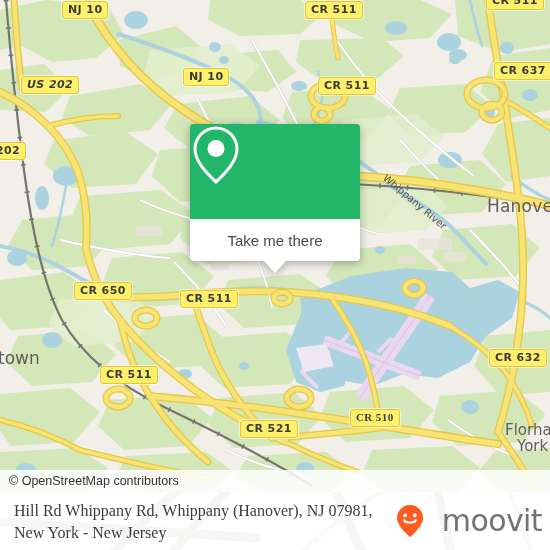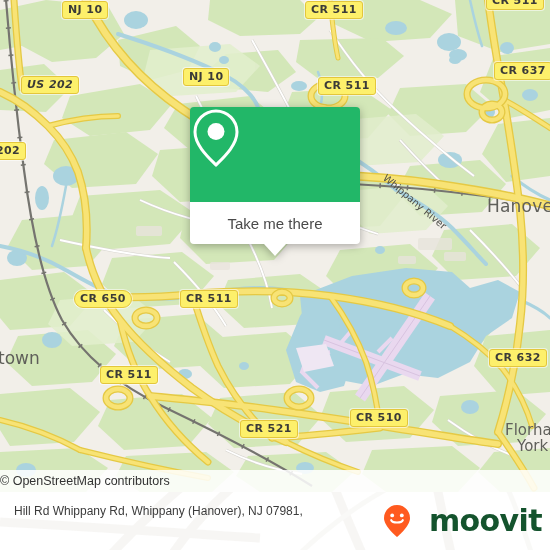--- a/index.html
+++ b/index.html
@@ -48,21 +48,21 @@
     position:absolute;
     font-family:"DejaVu Sans","Liberation Sans",sans-serif;
     font-size:10px;
     color:#4e4e4a;
     white-space:nowrap;
     transform-origin:0 0;
   }
 
   
   #popup{
-    position:absolute;left:190px;top:107px;width:170px;
+    position:absolute;left:190px;top:124px;width:170px;
     filter:drop-shadow(0 2px 4px rgba(0,0,0,.30));
   }
   #popup .head{
     background:#22b768;height:95px;border-radius:4px 4px 0 0;
     display:flex;align-items:center;justify-content:center;
   }
   #popup .foot{
     background:#ffffff;height:42px;border-radius:0 0 4px 4px;
     display:flex;align-items:center;justify-content:center;
   }
@@ -77,39 +77,39 @@
     border-top:12px solid #ffffff;
   }
 
   
   #attrib{
     position:absolute;left:0;top:470px;width:550px;height:22px;
     background:rgba(255,255,255,.86);
     display:flex;align-items:center;
   }
   #attrib span{
-    font-size:12.5px;color:#333;
+    font-size:12.5px;color:#333;padding-left:9px;
     font-family:"Liberation Sans","DejaVu Sans",sans-serif;
   }
 
   
   #footer{
     position:absolute;left:0;top:492px;width:550px;height:58px;
     background:#ffffff;overflow:hidden;
   }
   #footer .wm{position:absolute;left:0;top:-40px;opacity:.30;}
   #footer .addr{
     position:absolute;left:14px;top:8px;width:400px;
-    font-size:12px;line-height:22px;color:#3c3c3c;
-    font-family:Liberation Sans, sans-serif;
+    font-size:16px;line-height:22px;color:#3c3c3c;
+    font-family:Liberation Serif, serif;
   }
   #logo{position:absolute;right:8px;top:14px;height:30px;display:flex;align-items:center;}
   #logo .wordmark{
     font-family:"DejaVu Sans","Liberation Sans",sans-serif;
-    font-size:30px;font-weight:bold;color:#14532d;letter-spacing:-.6px;
+    font-size:30px;font-weight:normal;color:#737373;letter-spacing:-.6px;
     line-height:30px;margin-left:18px;
   }
 </style>
 </head>
 <body>
 
 <div id="root">
 
   <div id="map">
     <svg width="550" height="492" viewBox="0 0 550 492">
@@ -386,26 +386,26 @@
     <div class="placelabel place-fp" style="left:517px;top:438px;">York</div>
 
     <div class="shield" style="left:62px;top:1px;">NJ 10</div>
     <div class="shield" style="left:305px;top:1px;">CR 511</div>
     <div class="shield" style="left:486px;top:-8px;">CR 511</div>
     <div class="shield" style="left:21px;top:76px;font-style:italic;">US 202</div>
     <div class="shield" style="left:183px;top:68px;">NJ 10</div>
     <div class="shield" style="left:318px;top:77px;">CR 511</div>
     <div class="shield" style="left:494px;top:62px;">CR 637</div>
     <div class="shield" style="left:-10px;top:142px;">202</div>
-    <div class="shield" style="left:74px;top:290px;border-radius:9px;">CR 650</div>
+    <div class="shield" style="left:74px;top:282px;">CR 650</div>
     <div class="shield" style="left:180px;top:290px;">CR 511</div>
     <div class="shield" style="left:100px;top:366px;">CR 511</div>
     <div class="shield" style="left:489px;top:349px;">CR 632</div>
     <div class="shield" style="left:240px;top:420px;">CR 521</div>
-    <div class="shield" style="left:350px;top:409px;">CR 510</div>
+    <div class="shield" style="left:350px;top:409px;font-family:Liberation Serif, serif;">CR 510</div>
 
     <div id="popup">
       <div class="head">
         <svg width="52" height="62" viewBox="0 0 52 62">
           <path d="M26,4 C14.4,4 5,13.4 5,25 C5,38 18,50 26,58 C34,50 47,38 47,25 C47,13.4 37.6,4 26,4 Z" fill="none" stroke="#ffffff" stroke-width="3"></path>
           <circle cx="26" cy="24.5" r="8.5" fill="#ffffff"></circle>
         </svg>
       </div>
       <div class="foot">
         <span>Take me there</span>
@@ -428,20 +428,21 @@
         <path d="M0,70 C80,74 160,80 260,86"></path>
       </g>
       <g stroke="#eeece7" stroke-width="5" fill="none">
         <path d="M260,140 C300,100 340,60 400,30"></path>
         <path d="M500,20 C520,60 530,100 545,140"></path>
       </g>
     </svg>
 
     <div class="addr">
       <div>Hill Rd Whippany Rd, Whippany (Hanover), NJ 07981,</div>
+      <div>New York - New Jersey</div>
     </div>
 
     <div id="logo">
       <svg width="28" height="34" viewBox="0 0 28 34">
         <path d="M14,1 C6.8,1 1,6.8 1,14 C1,22.6 14,33 14,33 C14,33 27,22.6 27,14 C27,6.8 21.2,1 14,1 Z" fill="#ff5a1f"></path>
         <circle cx="9.2" cy="11.4" r="1.9" fill="#ffffff"></circle>
         <circle cx="18.8" cy="11.4" r="1.9" fill="#ffffff"></circle>
         <path d="M8.2,16.2 C9.6,19.2 18.4,19.2 19.8,16.2" fill="none" stroke="#ffffff" stroke-width="2.1" stroke-linecap="round"></path>
       </svg>
       <span class="wordmark">moovit</span>

